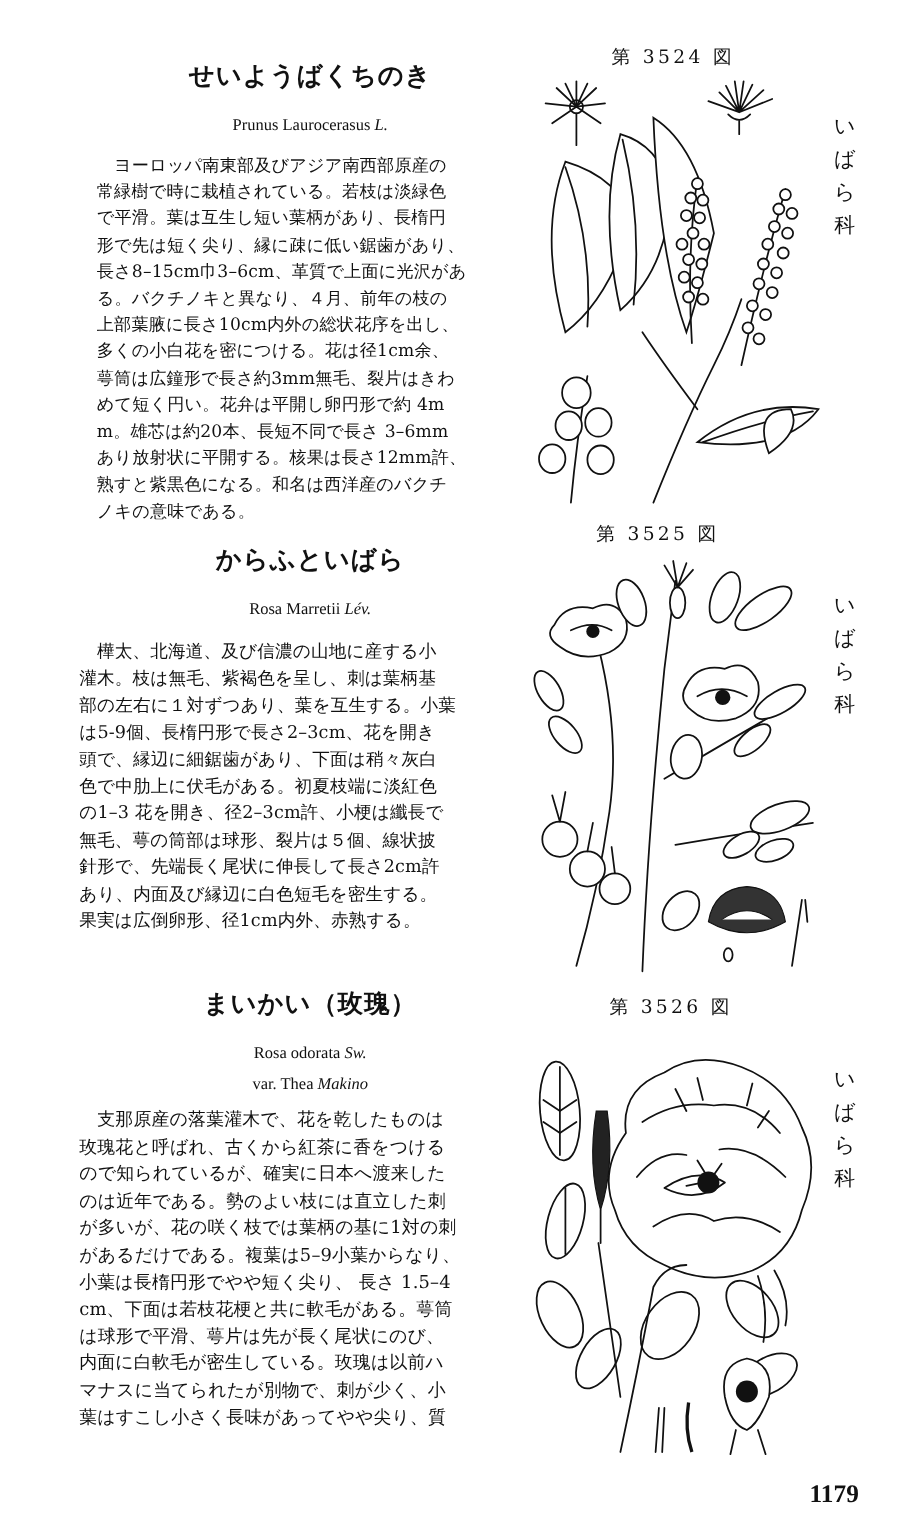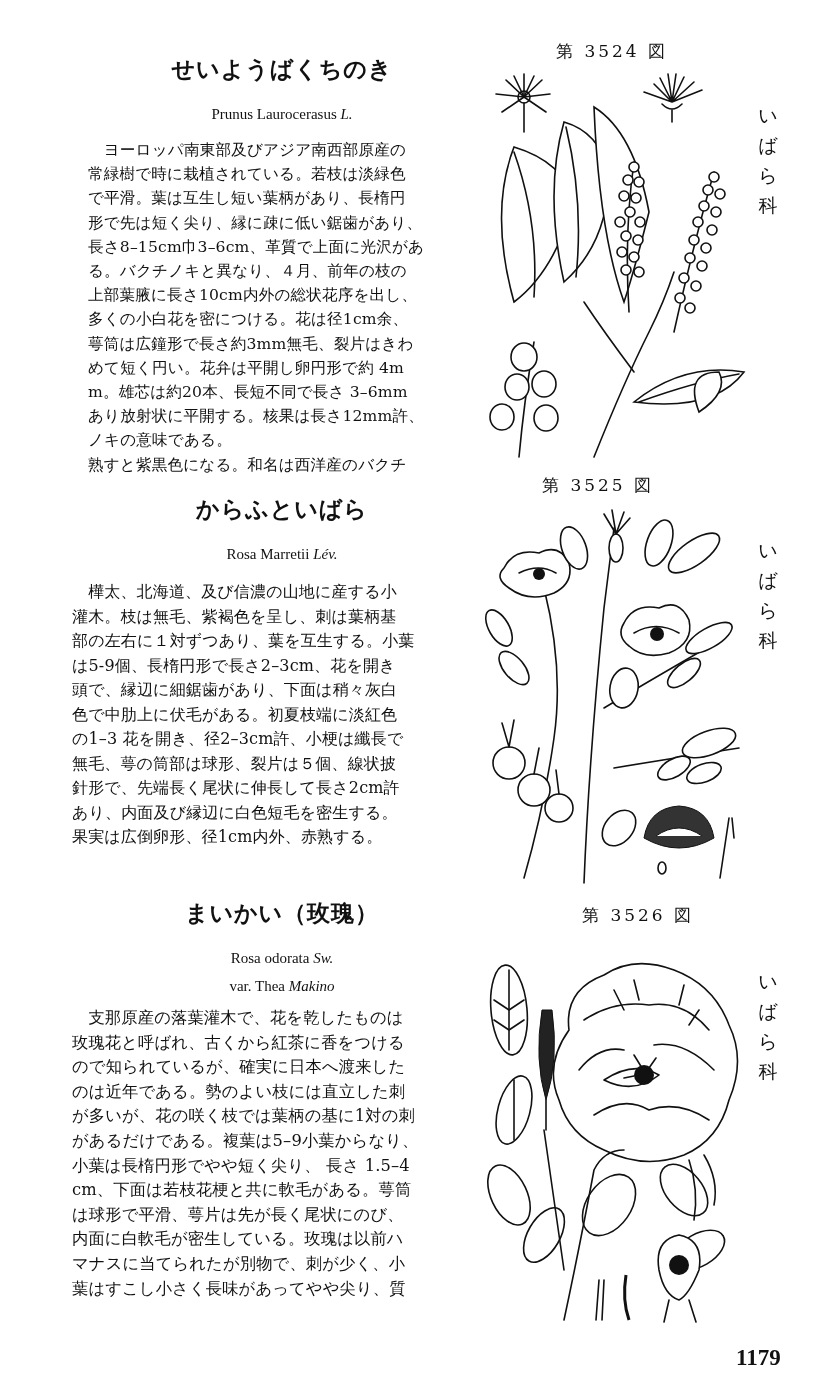--- a/index.html
+++ b/index.html
@@ -35,22 +35,22 @@
     <span class="body-line">で平滑。葉は互生し短い葉柄があり、長楕円</span>
     <span class="body-line">形で先は短く尖り、縁に疎に低い鋸歯があり、</span>
     <span class="body-line">長さ8–15cm巾3–6cm、革質で上面に光沢があ</span>
     <span class="body-line">る。バクチノキと異なり、４月、前年の枝の</span>
     <span class="body-line">上部葉腋に長さ10cm内外の総状花序を出し、</span>
     <span class="body-line">多くの小白花を密につける。花は径1cm余、</span>
     <span class="body-line">萼筒は広鐘形で長さ約3mm無毛、裂片はきわ</span>
     <span class="body-line">めて短く円い。花弁は平開し卵円形で約 4m</span>
     <span class="body-line">m。雄芯は約20本、長短不同で長さ 3–6mm</span>
     <span class="body-line">あり放射状に平開する。核果は長さ12mm許、</span>
+    <span class="body-line">熟すと紫黒色になる。和名は西洋産のバクチ</span>
     <span class="body-line">ノキの意味である。</span>
-    <span class="body-line">熟すと紫黒色になる。和名は西洋産のバクチ</span>
   </div>
 </section>
 
 <div class="fig-label" style="left:556px; top:40px;">第 3524 図</div>
 <div class="family" style="top:100px;">
   <span>い</span>
   <span>ば</span>
   <span>ら</span>
   <span>科</span>
 </div>
@@ -244,21 +244,21 @@
     <span class="body-line">があるだけである。複葉は5–9小葉からなり、</span>
     <span class="body-line">小葉は長楕円形でやや短く尖り、 長さ 1.5–4</span>
     <span class="body-line">cm、下面は若枝花梗と共に軟毛がある。萼筒</span>
     <span class="body-line">は球形で平滑、萼片は先が長く尾状にのび、</span>
     <span class="body-line">内面に白軟毛が密生している。玫瑰は以前ハ</span>
     <span class="body-line">マナスに当てられたが別物で、刺が少く、小</span>
     <span class="body-line">葉はすこし小さく長味があってやや尖り、質</span>
   </div>
 </section>
 
-<div class="fig-label" style="left:582px; top:904px;">第 3526 図</div>
+<div class="fig-label" style="left:554px; top:904px;">第 3526 図</div>
 <div class="family" style="top:966px;">
   <span>い</span>
   <span>ば</span>
   <span>ら</span>
   <span>科</span>
 </div>
 
 <svg class="illus" style="left:484px; top:950px;" width="262" height="375" viewBox="0 0 262 375">
 
   <g>

